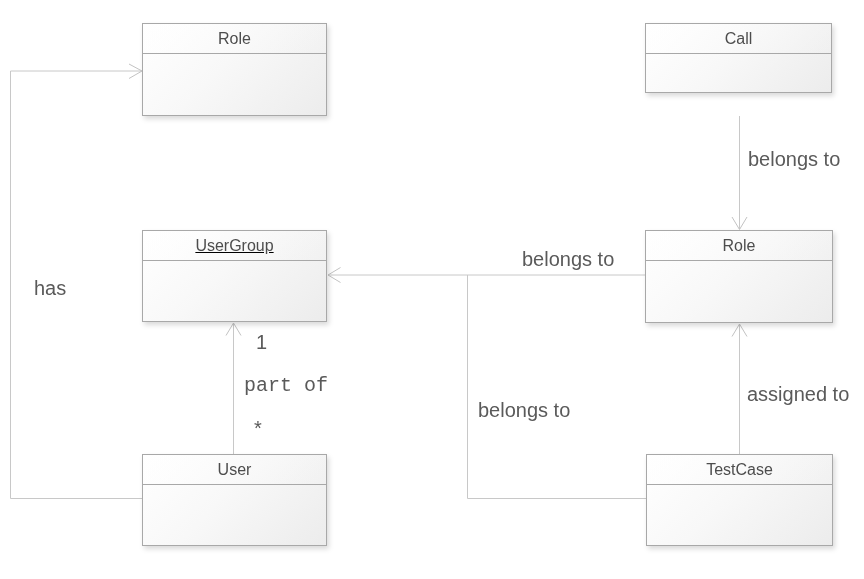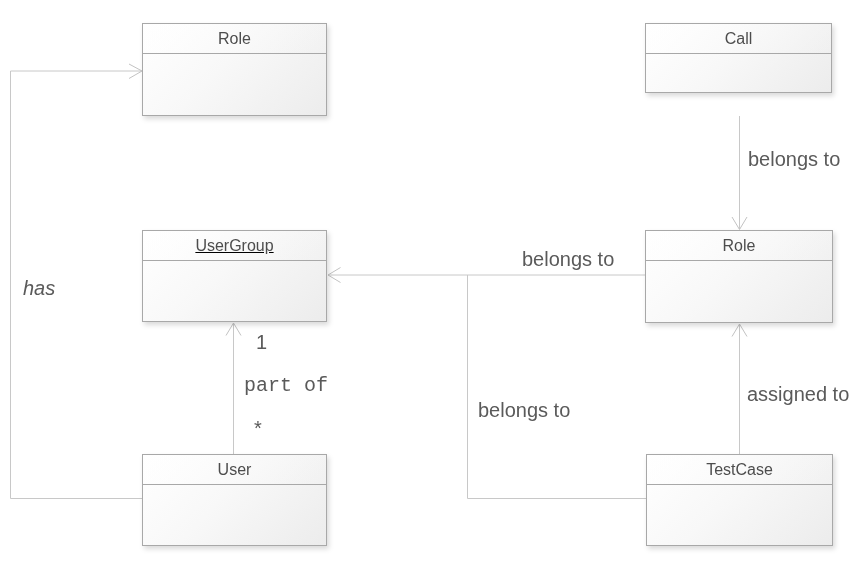--- a/index.html
+++ b/index.html
@@ -45,21 +45,21 @@
   .box-user      { left: 142px; top: 454px; width: 185px; height: 92px; }
   .box-testcase  { left: 646px; top: 454px; width: 187px; height: 92px; }
 
   .edge-label {
     position: absolute;
     font-size: 20px;
     color: #5a5a5a;
     white-space: nowrap;
     line-height: 19px;
   }
-  .lbl-has         { left: 23px;  top: 279px; font-style: italic; }
+  .lbl-has         { left: 34px;  top: 279px; }
   .lbl-bt-call     { left: 748px; top: 150px; }
   .lbl-bt-phone    { left: 522px; top: 250px; }
   .lbl-mult-one    { left: 256px; top: 333px; }
   .lbl-part-of     { left: 244px; top: 376px; font-family: Liberation Mono, monospace; }
   .lbl-mult-star   { left: 254px; top: 419px; }
   .lbl-assigned-to { left: 747px; top: 373px; margin-top: 12px; }
   .lbl-bt-testcase { left: 478px; top: 401px; }
 
   .conn { stroke: #c8c8c8; stroke-width: 1; fill: none; }
   .arrowhead { stroke: #c3c3c3; stroke-width: 1; fill: none; }

